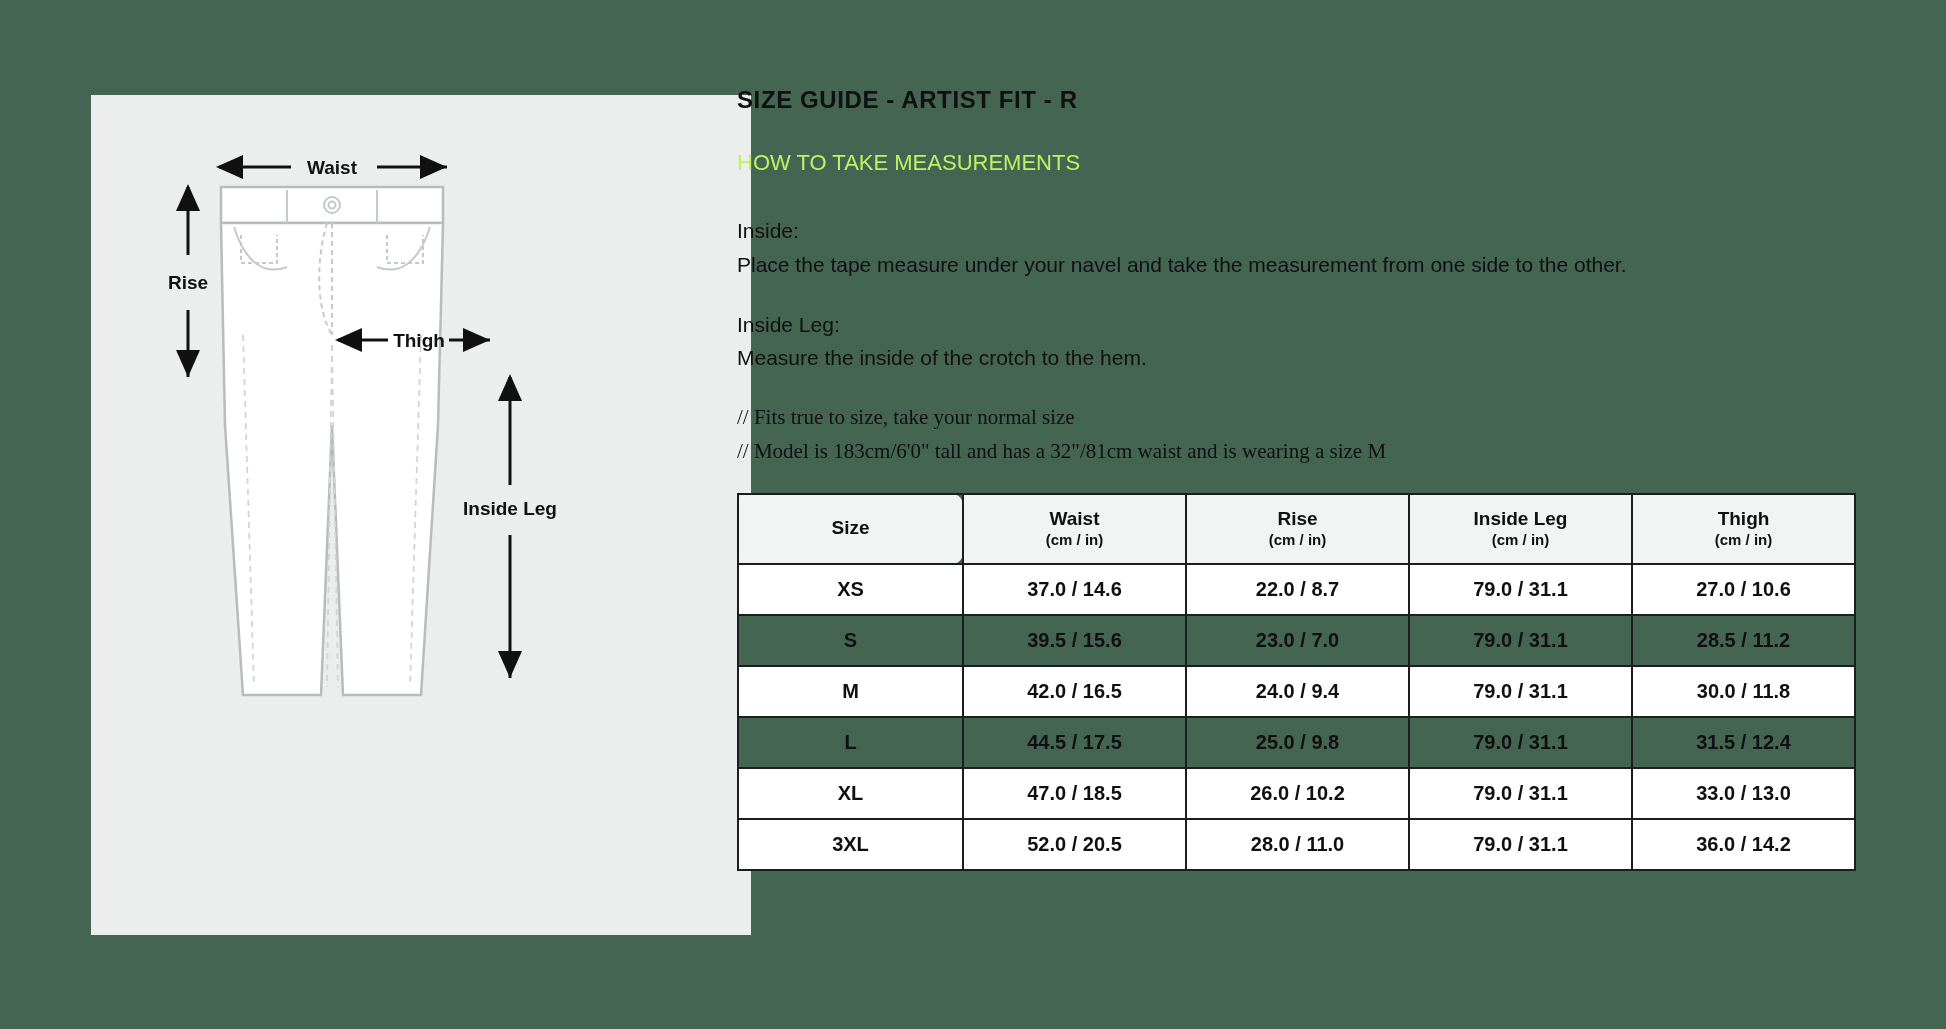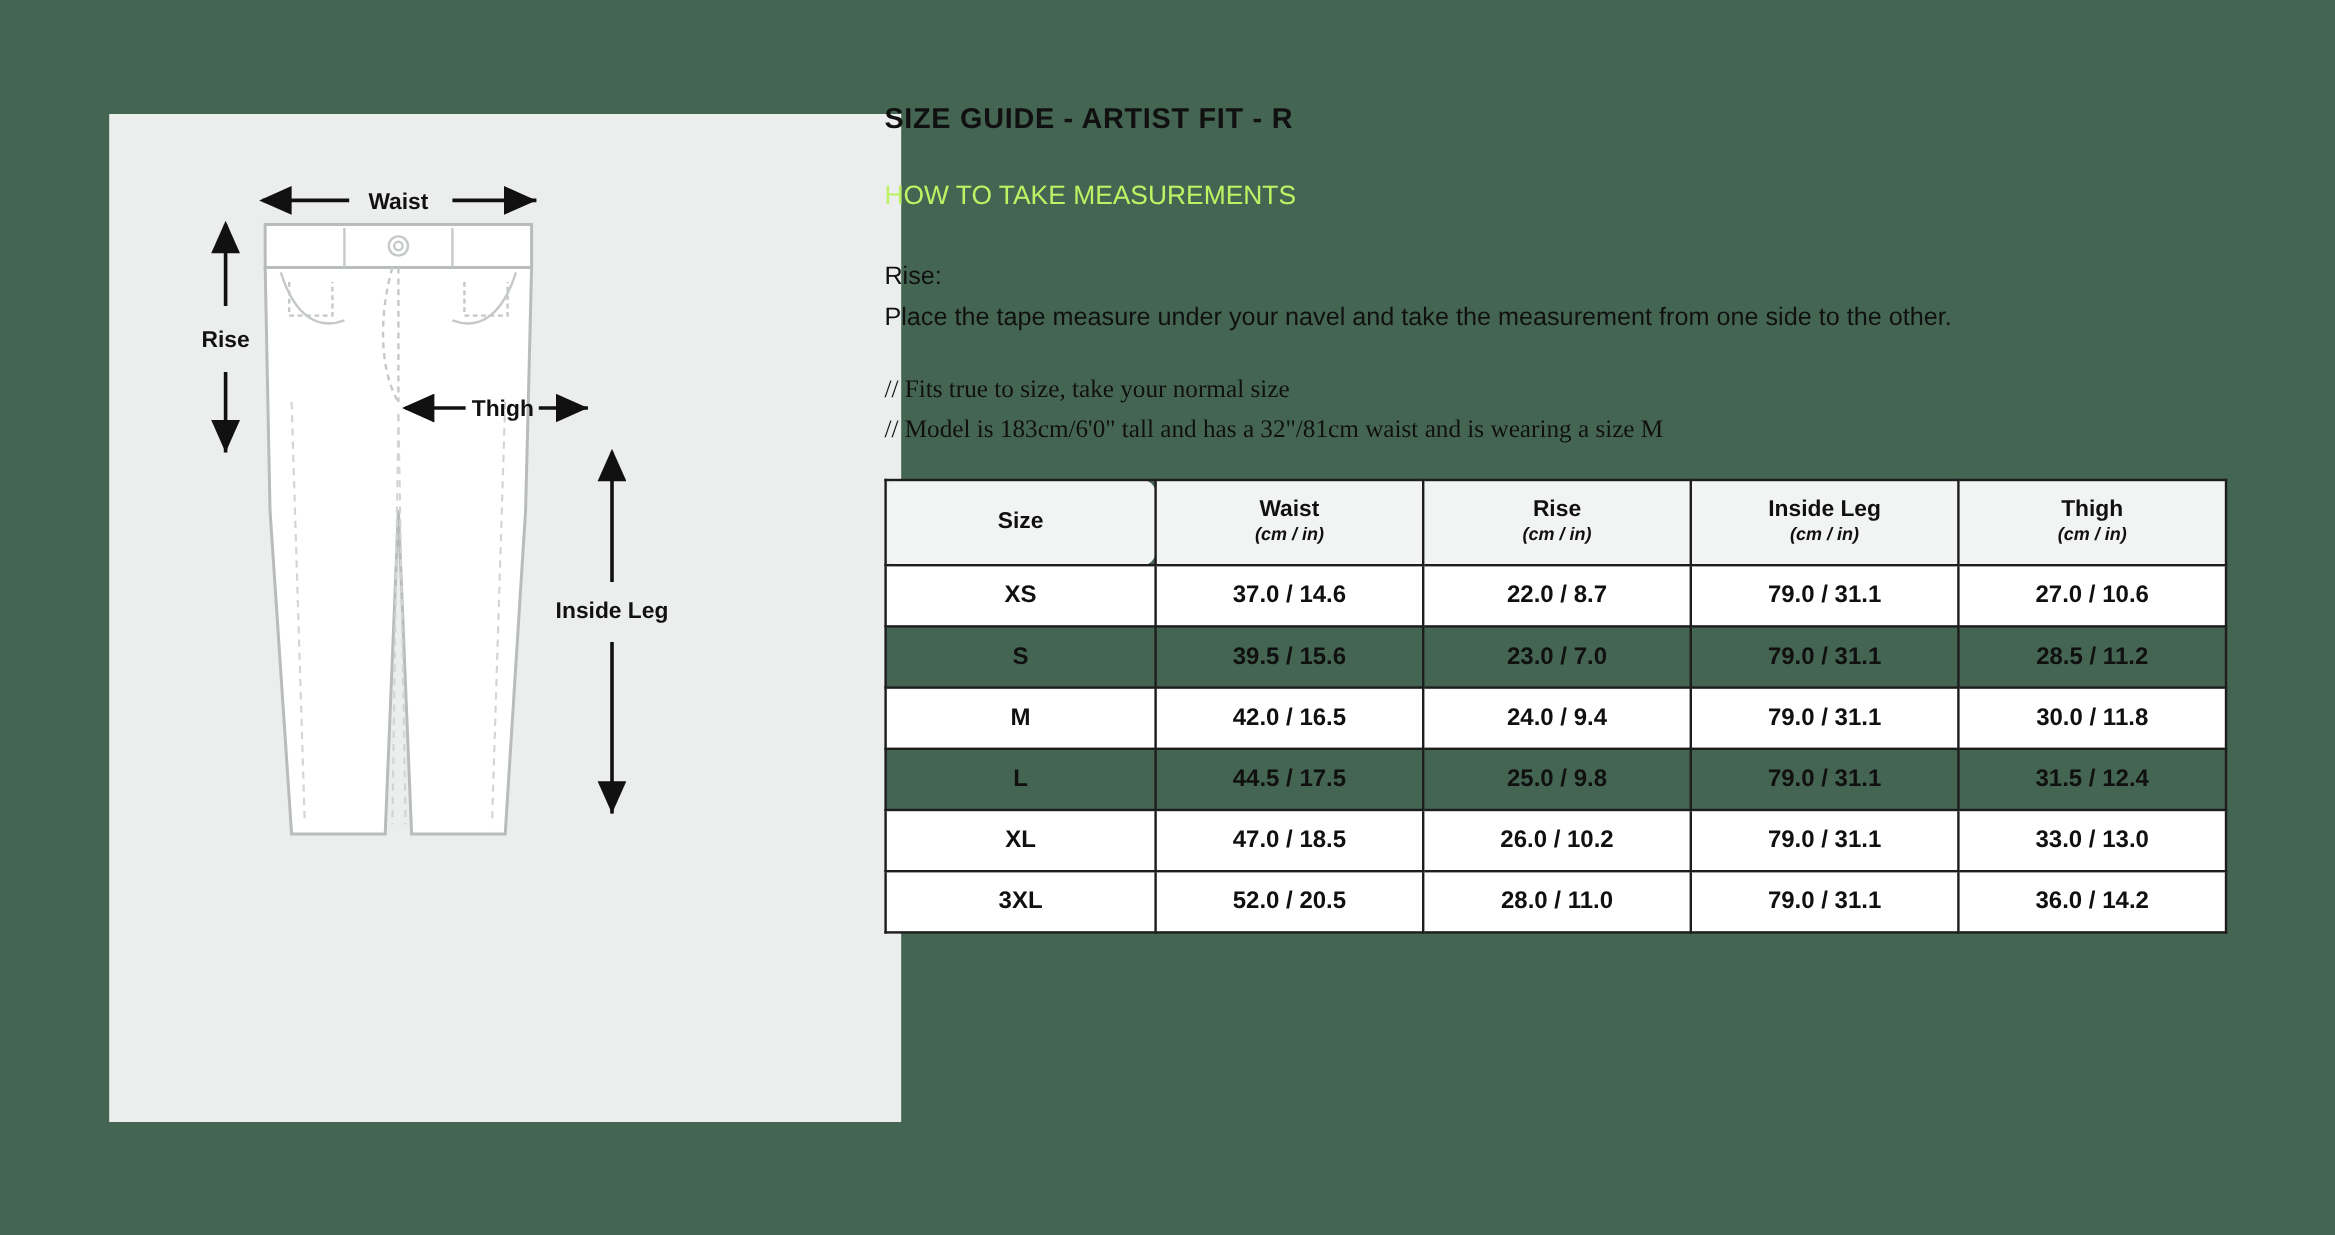--- a/index.html
+++ b/index.html
@@ -99,21 +99,20 @@
   table.size-table thead th {
     background: #f2f3f3;
     padding: 12px 4px 14px 4px;
     font-size: 19px;
     line-height: 1.25;
   }
   table.size-table thead th .sub {
     display: block;
     font-size: 15px;
     font-weight: bold;
-    font-style: italic;
   }
   table.size-table tbody td {
     padding: 13px 4px;
     font-size: 20px;
     background: #ffffff;
   }
   table.size-table tbody tr.alt td {
     background: #456553;
   }
   .col-size   { width: 215px; border-radius: 11px; }
@@ -192,24 +191,28 @@
     </svg>
   </div>
 
   <div class="content">
 
     <h1 class="guide-title">SIZE GUIDE - ARTIST FIT - R</h1>
 
     <div class="howto">HOW TO TAKE MEASUREMENTS</div>
 
     <div class="block">
-      <p>Rise:</p>
+      <p>Inside:</p>
       <p>Place the tape measure under your navel and take the measurement from one side to the other.</p>
     </div>
 
+    <div class="block">
+      <p>Inside Leg:</p>
+      <p>Measure the inside of the crotch to the hem.</p>
+    </div>
 
     <div class="notes">
       <p>// Fits true to size, take your normal size</p>
       <p>// Model is 183cm/6'0" tall and has a 32"/81cm waist and is wearing a size M</p>
     </div>
 
     <table class="size-table">
       <thead>
         <tr>
           <th class="col-size">

